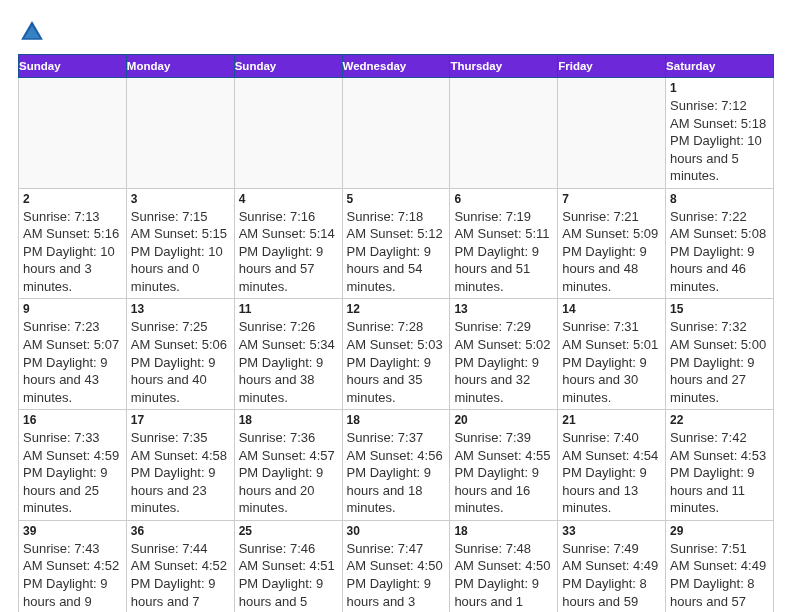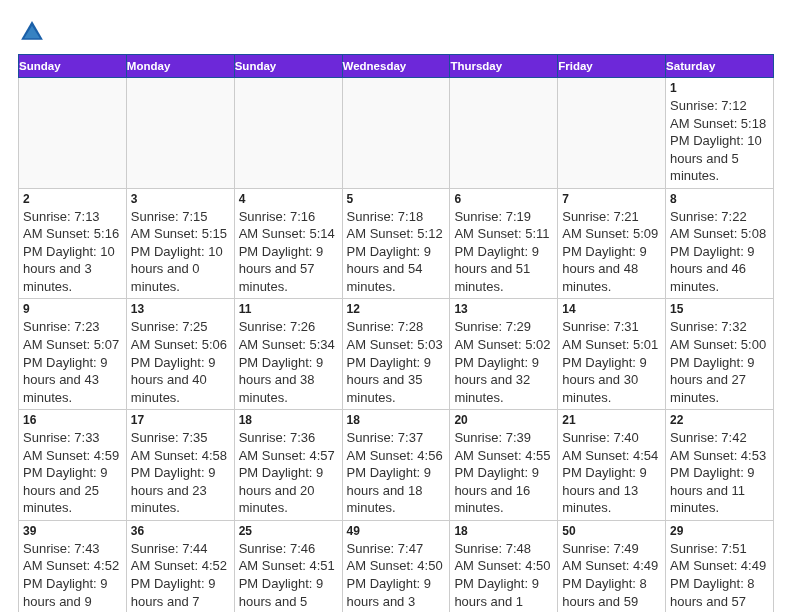--- a/index.html
+++ b/index.html
@@ -317,35 +317,35 @@
 and 7 minutes.</div>
           </td>
           <td>
             <span class="day-number">25</span>
             <div class="day-info">Sunrise: 7:46 AM
 Sunset: 4:51 PM
 Daylight: 9 hours
 and 5 minutes.</div>
           </td>
           <td>
-            <span class="day-number">49</span>
+            <span class="day-number">30</span>
             <div class="day-info">Sunrise: 7:47 AM
 Sunset: 4:50 PM
 Daylight: 9 hours
 and 3 minutes.</div>
           </td>
           <td>
             <span class="day-number">18</span>
             <div class="day-info">Sunrise: 7:48 AM
 Sunset: 4:50 PM
 Daylight: 9 hours
 and 1 minute.</div>
           </td>
           <td>
-            <span class="day-number">50</span>
+            <span class="day-number">33</span>
             <div class="day-info">Sunrise: 7:49 AM
 Sunset: 4:49 PM
 Daylight: 8 hours
 and 59 minutes.</div>
           </td>
           <td>
             <span class="day-number">29</span>
             <div class="day-info">Sunrise: 7:51 AM
 Sunset: 4:49 PM
 Daylight: 8 hours

